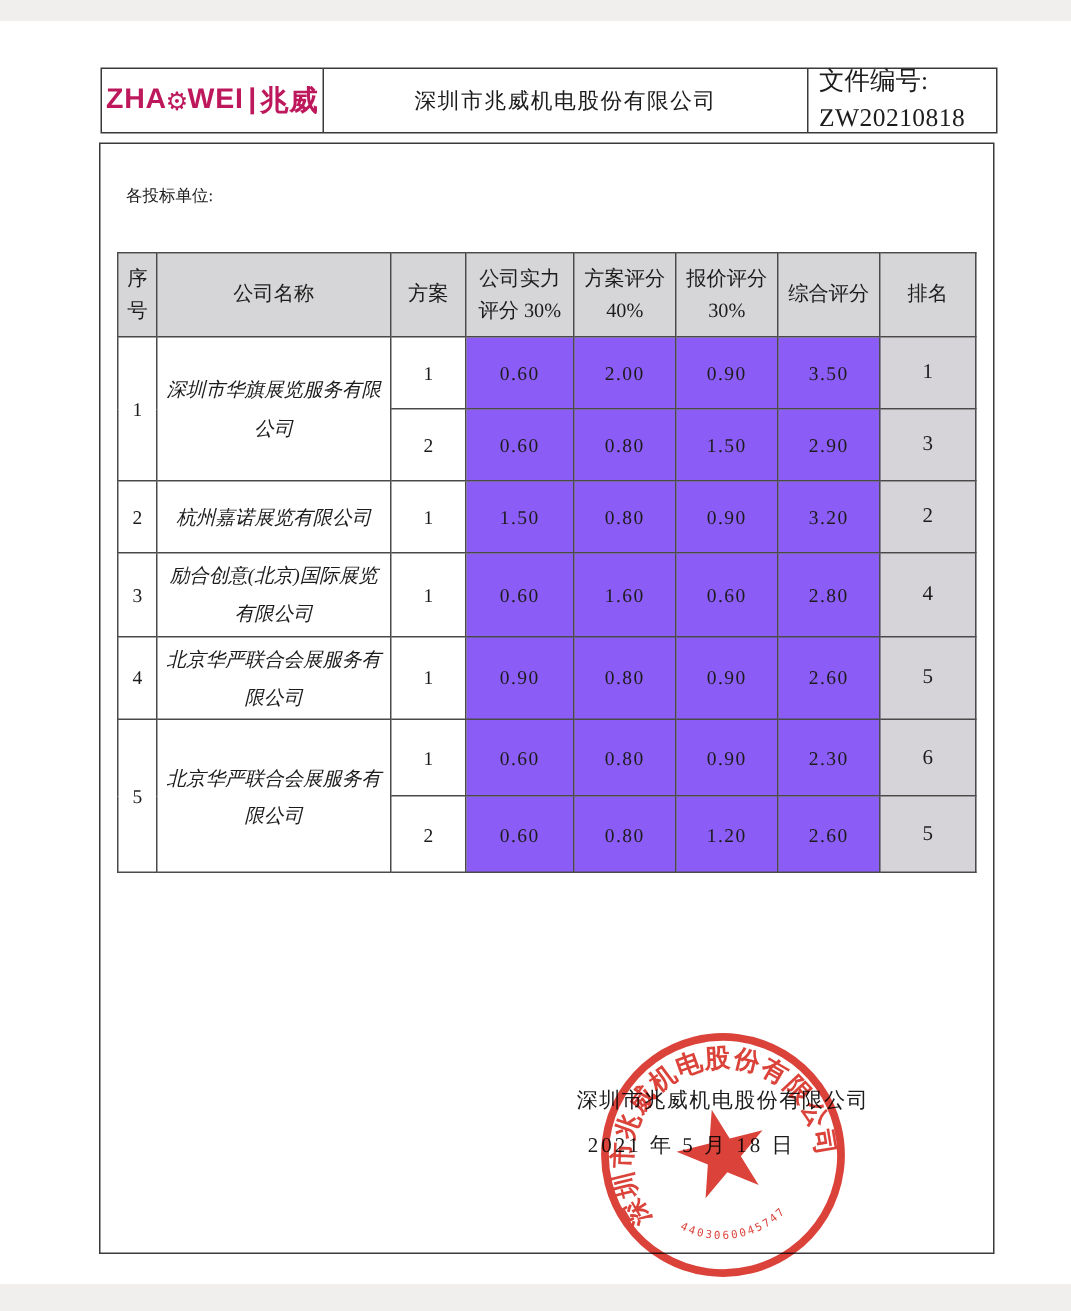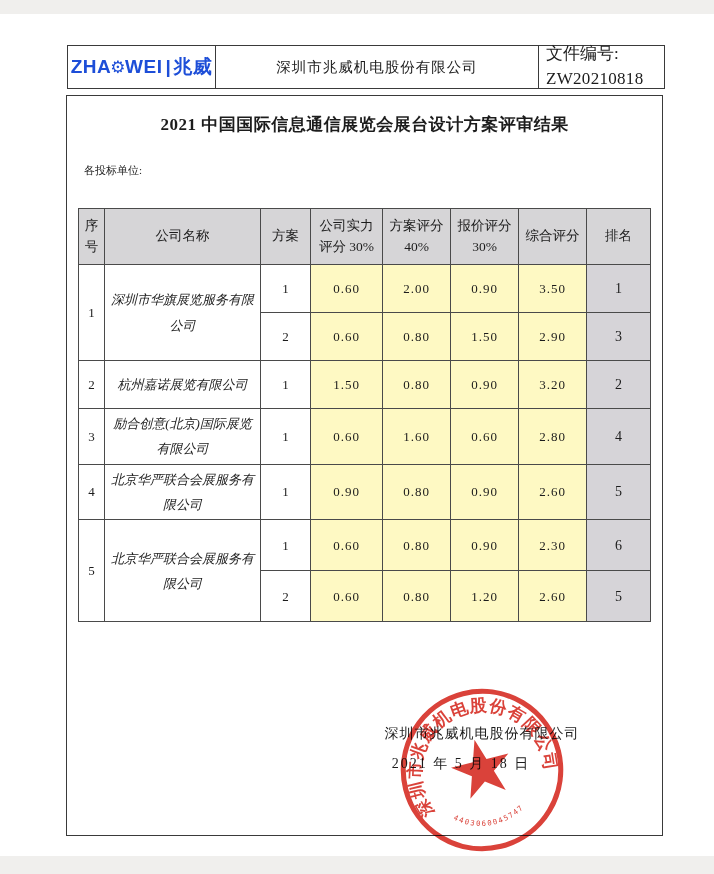--- a/index.html
+++ b/index.html
@@ -16,21 +16,21 @@
 
   
   .header-box {
     position:absolute; left:67px; top:45px; width:598px; height:44px;
     border:1.6px solid #3a3a3a; display:flex; background:#fff;
   }
   .header-cell { display:flex; align-items:center; justify-content:center; }
   .cell-logo { width:148px; border-right:1.4px solid #3a3a3a; }
   .logo {
     font-family:"Liberation Sans","DejaVu Sans",sans-serif;
-    font-weight:bold; font-size:19px; letter-spacing:.5px; color:#1d4ed8;
+    font-weight:bold; font-size:19px; letter-spacing:.5px; color:#be185d;
     display:flex; align-items:center;
   }
   .logo .gear { font-size:17px; margin:0 -1px; line-height:1; }
   .logo .divider { font-weight:bold; margin:0 2px 0 3px; }
   .cell-company { flex:1; font-size:14.5px; letter-spacing:1px; }
   .cell-docnum {
     width:126px; border-left:1.4px solid #3a3a3a;
     flex-direction:column; align-items:flex-start; justify-content:center;
     padding:2px 7px; font-size:17px; line-height:1.45;
   }
@@ -59,21 +59,21 @@
   table.results th, table.results td {
     border:1.2px solid #4a4a4a; text-align:center; vertical-align:middle;
     padding:2px 3px; line-height:1.8;
   }
   table.results thead th {
     background:#d6d5d7; font-weight:normal; height:56px; font-size:13.5px;
     line-height:1.5;
   }
   table.results td { height:48px; background:#ffffff; }
   table.results tr.tall td { height:51px; }
-  table.results td.score { background:#fef9c3; letter-spacing:1px; }
+  table.results td.score { background:#8b5cf6; letter-spacing:1px; }
   table.results td.rank  { background:#d6d4d8; font-size:14px; }
   table.results td.name  { line-height:1.95;font-style:italic; }
 
   
   .footer-sign {
     position:absolute; right:45px; bottom:62px; width:270px;
     text-align:center; font-size:14px; letter-spacing:1px;
   }
   .footer-sign .sign-date { margin-top:12px; letter-spacing:2px; margin-right:42px; }
 
@@ -101,21 +101,20 @@
     </span>
   </div>
   <div class="header-cell cell-company">深圳市兆威机电股份有限公司</div>
   <div class="header-cell cell-docnum">
     <span>文件编号:</span>
     <span class="num">ZW20210818</span>
   </div>
 </div>
 
 <div class="main-box">
-  <div class="doc-title">2021 中国国际信息通信展览会展台设计方案评审结果</div>
   <div class="salutation">各投标单位:</div>
 
   <table class="results">
     <colgroup>
       <col style="width:26px">
         <col style="width:156px">
         <col style="width:50px">
       <col style="width:72px">
         <col style="width:68px">
         <col style="width:68px">

